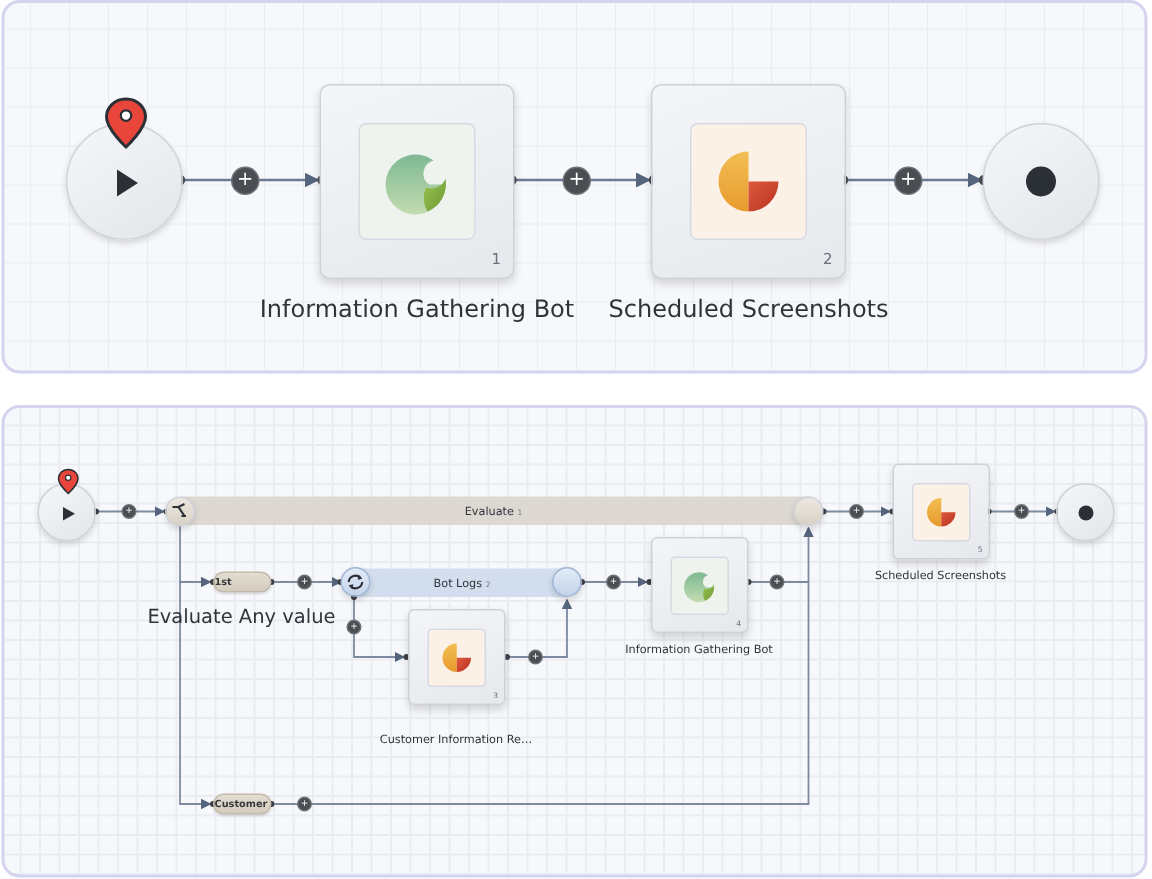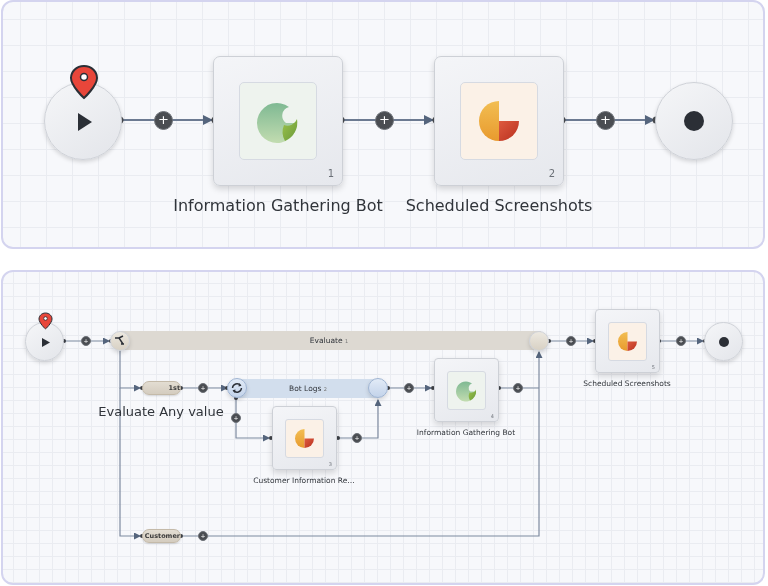--- a/index.html
+++ b/index.html
@@ -28,21 +28,21 @@
   .inner {
     position:absolute; border-radius:5px; border:1px solid #d6dae2; box-sizing:border-box;
   }
   .num { position:absolute; color:#6b7077; }
   .plus {
     position:absolute; border-radius:50%; background:#4a4d52; color:#fff; text-align:center;
     border:1.5px solid #6e7278; box-sizing:border-box;
   }
   .pill {
     position:absolute; border-radius:10px; background:linear-gradient(#e3ddd2,#d4ccbf);
-    border:1px solid #c4baa9; box-sizing:border-box; text-align:right; color:#3a3a3a; font-weight:bold;
+    border:1px solid #c4baa9; box-sizing:border-box; text-align:left; color:#3a3a3a; font-weight:bold;
     box-shadow:0 1px 2px rgba(0,0,0,0.15);
   }
   .band { position:absolute; box-sizing:border-box; }
 </style>
 </head>
 <body>
 
 <div id="panel1" class="panel">
   <svg class="wires" width="764" height="249">
     <defs>
@@ -215,21 +215,21 @@
 
   <div class="card" style="left:269px;top:134px;width:65px;height:64px;border-radius:4px;">
     <div class="inner" style="left:12px;top:12px;width:39px;height:39px;background:#fbf1e7;border-radius:3px;">
       <svg width="37" height="37">
         <path d="M18.5,9 A9.5,9.5 0 0 0 18.5,28 z" fill="url(#o1)"></path>
         <path d="M18.5,18.5 L28,18.5 A9.5,9.5 0 0 1 18.5,28 z" fill="url(#r1)"></path>
       </svg>
     </div>
     <div class="num" style="right:4px;bottom:2px;font-size:5px;">3</div>
   </div>
-  <div class="lbl" style="left:301px;top:204px;font-size:7.5px;">Customer Information Re…</div>
+  <div class="lbl" style="left:301px;top:216px;font-size:7.5px;">Customer Information Re…</div>
 
   <div class="card" style="left:431px;top:86px;width:65px;height:64px;border-radius:4px;">
     <div class="inner" style="left:12px;top:12px;width:39px;height:39px;background:#eef3ee;border-radius:3px;">
       <svg width="37" height="37">
         <path d="M24,11.5 A10,10 0 1 0 28,19.5 L22.5,19.5 A4.5,4.5 0 0 1 24,11.5 z" fill="url(#g1)"></path>
         <path d="M28,17.5 A10,10 0 0 1 22,28.5 A9,9 0 0 1 21.5,20.5 A5,5 0 0 0 28,17.5 z" fill="url(#g2)"></path>
       </svg>
     </div>
     <div class="num" style="right:4px;bottom:2px;font-size:5px;">4</div>
   </div>

